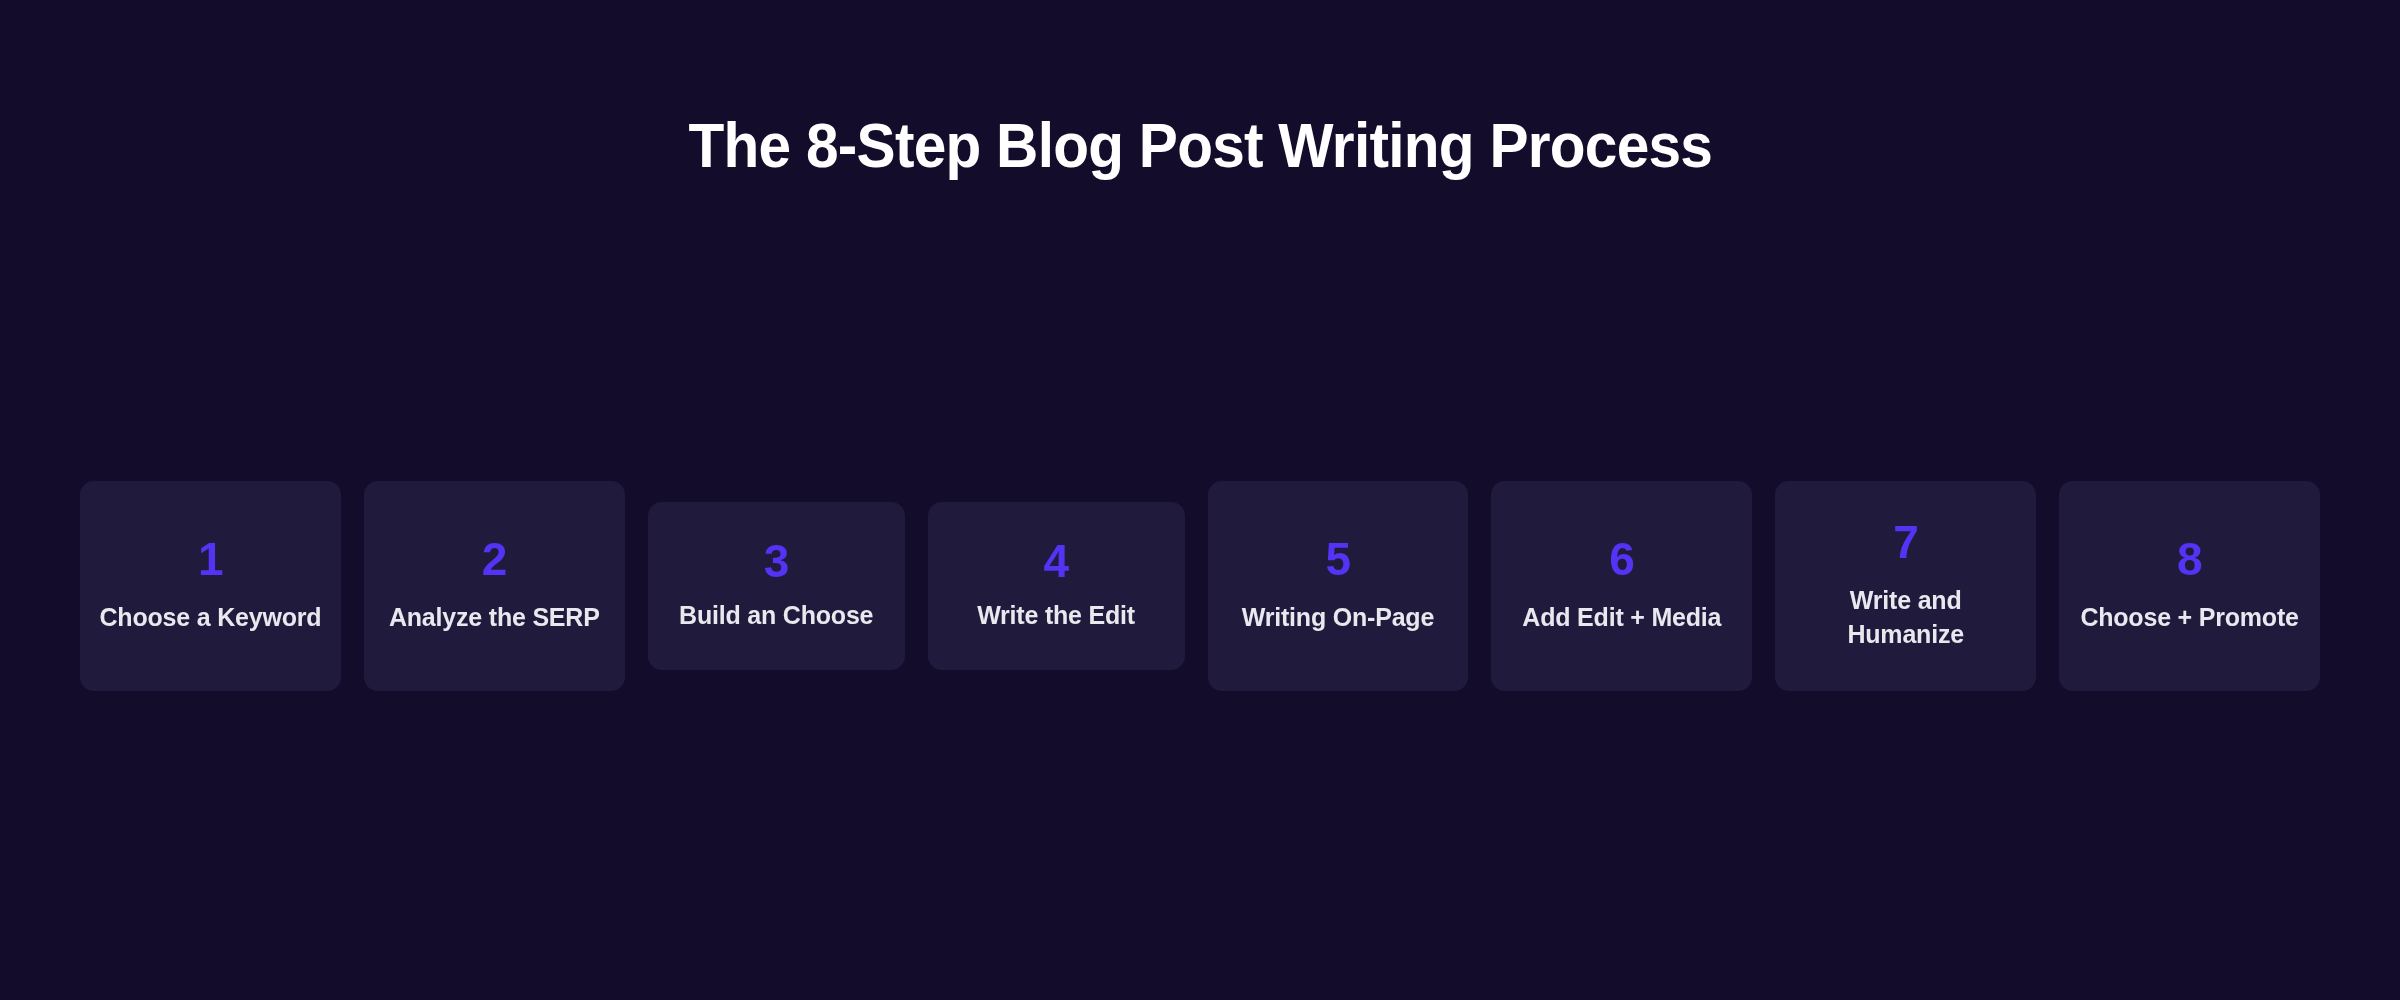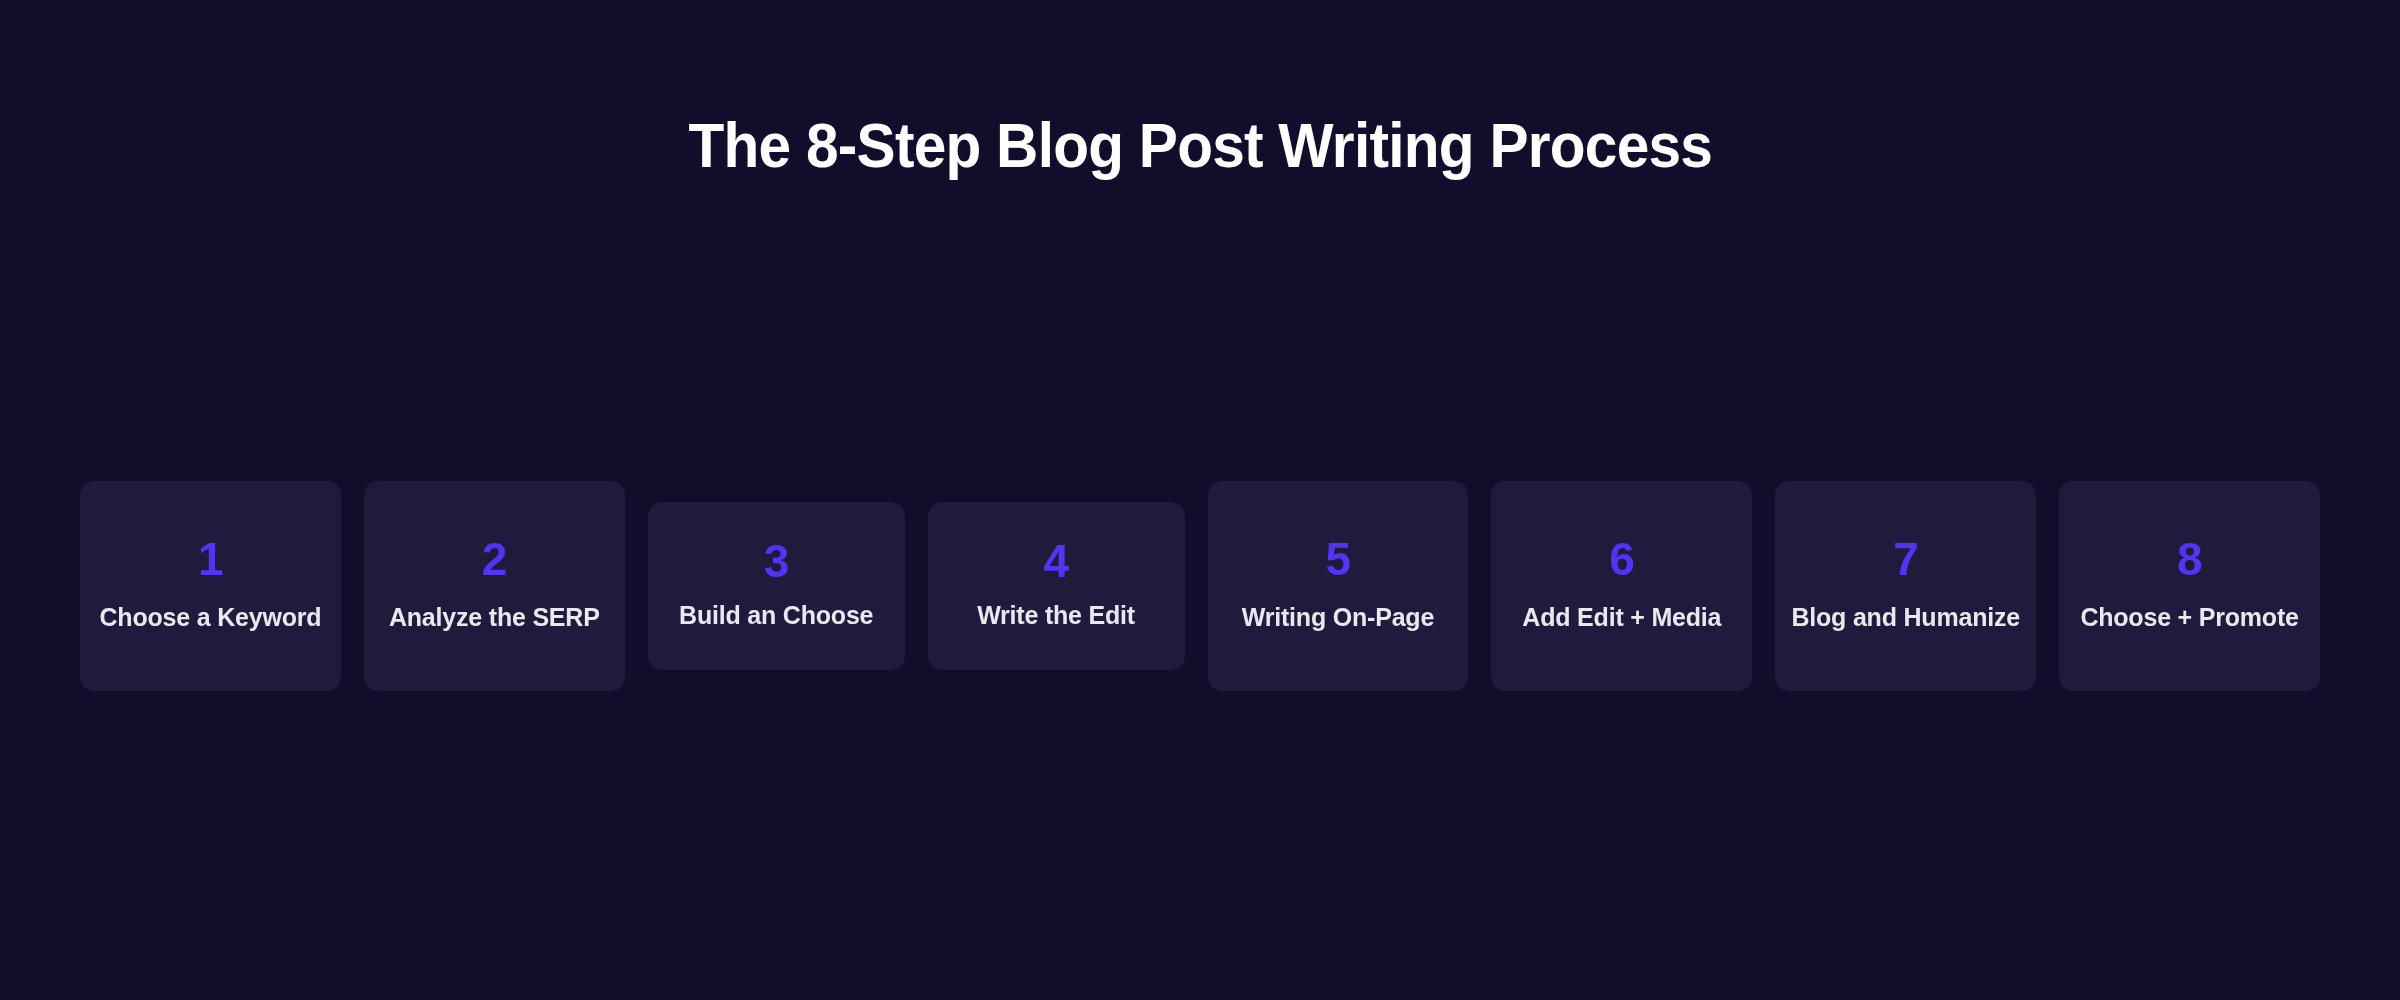--- a/index.html
+++ b/index.html
@@ -146,21 +146,21 @@
       <span class="step-label">Writing On-Page</span>
     </div>
 
     <div class="step-card">
       <span class="step-number">6</span>
       <span class="step-label">Add Edit + Media</span>
     </div>
 
     <div class="step-card">
       <span class="step-number">7</span>
-      <span class="step-label">Blog and Humanize</span>
+      <span class="step-label">Write and Humanize</span>
     </div>
 
     <div class="step-card">
       <span class="step-number">8</span>
       <span class="step-label">Choose + Promote</span>
     </div>
 
   </div>
 </div>
 

